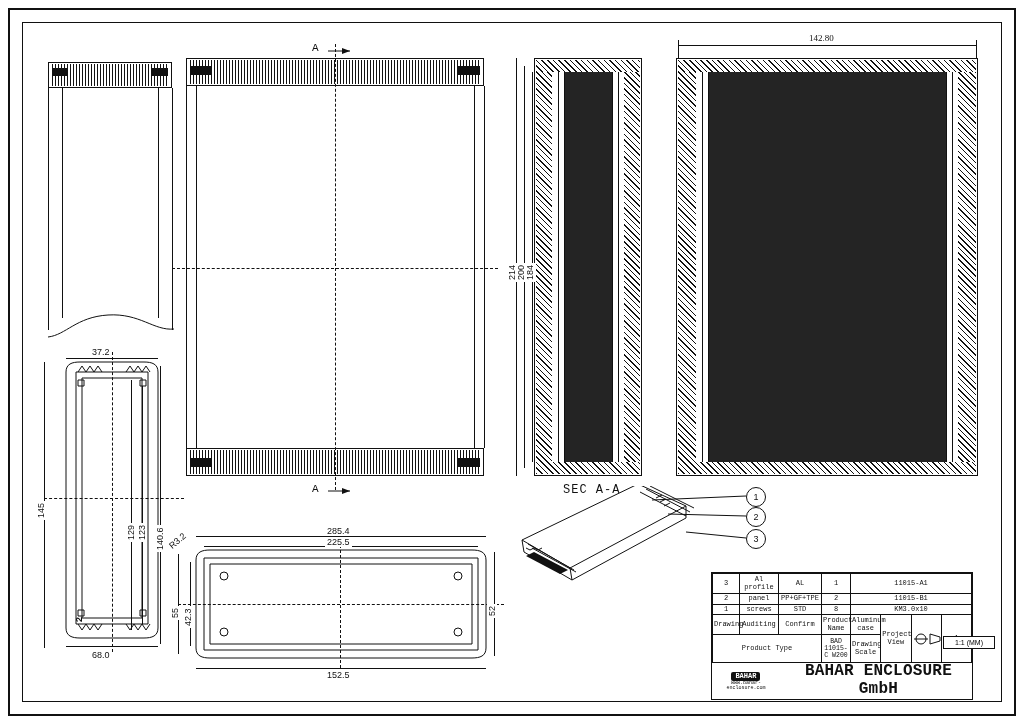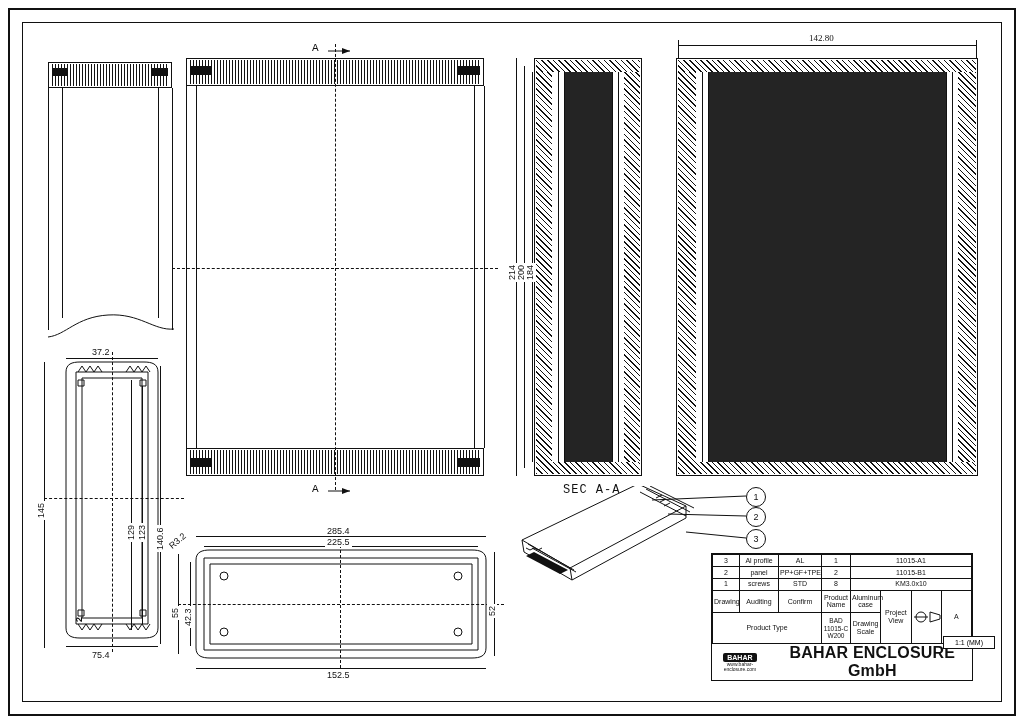--- a/index.html
+++ b/index.html
@@ -21,21 +21,21 @@
   .box{position:absolute;box-sizing:border-box;border:1px solid #111;}
   .fill-dark{background:#111;}
   .hatch{
     background-image:repeating-linear-gradient(45deg,#111 0px,#111 1px,#fff 1px,#fff 4px);
   }
   .hatch-v{
     background-image:repeating-linear-gradient(90deg,#111 0px,#111 1px,#fff 1px,#fff 3px);
   }
 
   
-  .tb{position:absolute;left:711px;top:553px;width:262px;height:128px;border:1.5px solid #111;box-sizing:border-box;font-size:7px;color:#111;}
+  .tb{position:absolute;left:711px;top:572px;width:262px;height:128px;border:1.5px solid #111;box-sizing:border-box;font-size:7px;color:#111;font-family:Liberation Mono, monospace;}
   .tb table{border-collapse:collapse;width:100%;height:100%;table-layout:fixed;}
   .tb td{border:1px solid #111;text-align:center;vertical-align:middle;padding:0 1px;font-size:7px;line-height:1.1;}
   .tb .logorow td{border:none;}
   .brand{font-size:16px;font-weight:bold;letter-spacing:.2px;}
   .logo-badge{display:inline-block;background:#111;color:#fff;font-size:7px;font-weight:bold;padding:1px 4px;border-radius:2px;}
   .logo-url{font-size:5px;color:#111;}
 
   
   .balloon{position:absolute;width:18px;height:18px;border:1px solid #111;border-radius:50%;font-size:9px;line-height:18px;text-align:center;background:#fff;color:#111;}
 
@@ -162,21 +162,21 @@
       <path class="nofill" d="M74,264 l4,6 l4,-6 l4,6 l4,-6 l4,6 l4,-6"></path>
     </svg>
     <div class="center-h" style="left:44px;top:498px;width:140px;"></div>
     <div class="center-v" style="left:112px;top:352px;height:300px;"></div>
   </div>
 
   <div>
     <div class="hl" style="left:66px;top:358px;width:92px;"></div>
     <div class="dim" style="left:90px;top:347px;background:#fff;padding:0 2px;">37.2</div>
     <div class="hl" style="left:66px;top:646px;width:92px;"></div>
-    <div class="dim" style="left:90px;top:650px;background:#fff;padding:0 2px;">75.4</div>
+    <div class="dim" style="left:90px;top:650px;background:#fff;padding:0 2px;">68.0</div>
 
     <div class="vl" style="left:44px;top:362px;height:286px;"></div>
     <div class="dim" style="left:36px;top:520px;transform:rotate(-90deg);transform-origin:left top;background:#fff;padding:0 2px;">145</div>
     <div class="vl" style="left:160px;top:366px;height:278px;"></div>
     <div class="dim" style="left:155px;top:552px;transform:rotate(-90deg);transform-origin:left top;background:#fff;padding:0 2px;">140.6</div>
     <div class="vl" style="left:131px;top:380px;height:250px;"></div>
     <div class="dim" style="left:126px;top:542px;transform:rotate(-90deg);transform-origin:left top;background:#fff;padding:0 2px;">129</div>
     <div class="vl" style="left:142px;top:386px;height:238px;"></div>
     <div class="dim" style="left:137px;top:542px;transform:rotate(-90deg);transform-origin:left top;background:#fff;padding:0 2px;">123</div>
     <div class="dim" style="left:74px;top:622px;transform:rotate(-90deg);transform-origin:left top;font-weight:bold;">2</div>

